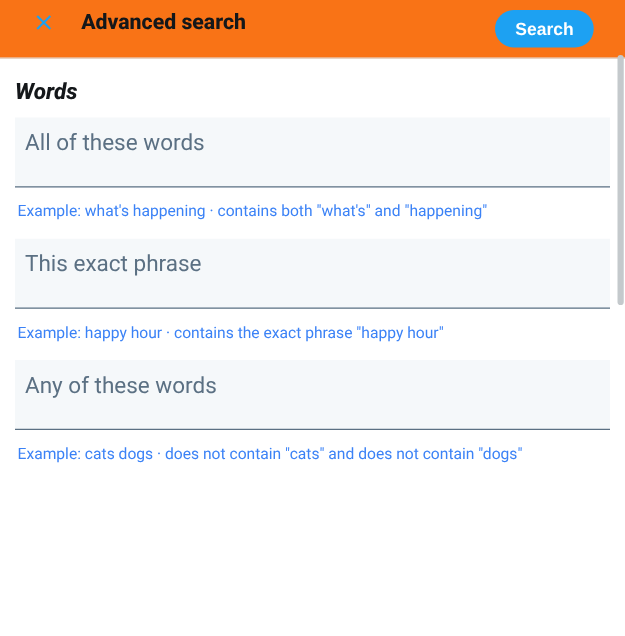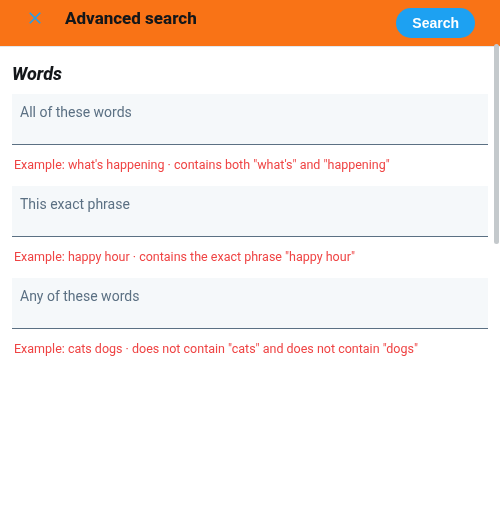--- a/index.html
+++ b/index.html
@@ -73,26 +73,26 @@
       background: #f5f8fa;
       border: none;
       border-bottom: 1.5px solid #5b7083;
       padding: 10px 8px 24px 8px;
       font-size: 13px;
       color: #5b7083;
       margin-bottom: 6px;
     }
     .field-input-label {
       color: #5b7083;
-      font-size: 14px;
+      font-size: 18px;
       margin-top: 47px;
     }
     .field-example {
       font-size: 12.5px;
-      color: #ef4444;
+      color: #3b82f6;
       padding: 6px 2px 14px 2px;
     }
     .scrollbar {
       position: absolute;
       right: 1px;
       top: 44px;
       width: 5px;
       height: 200px;
       background: #c4c9cc;
       border-radius: 3px;

